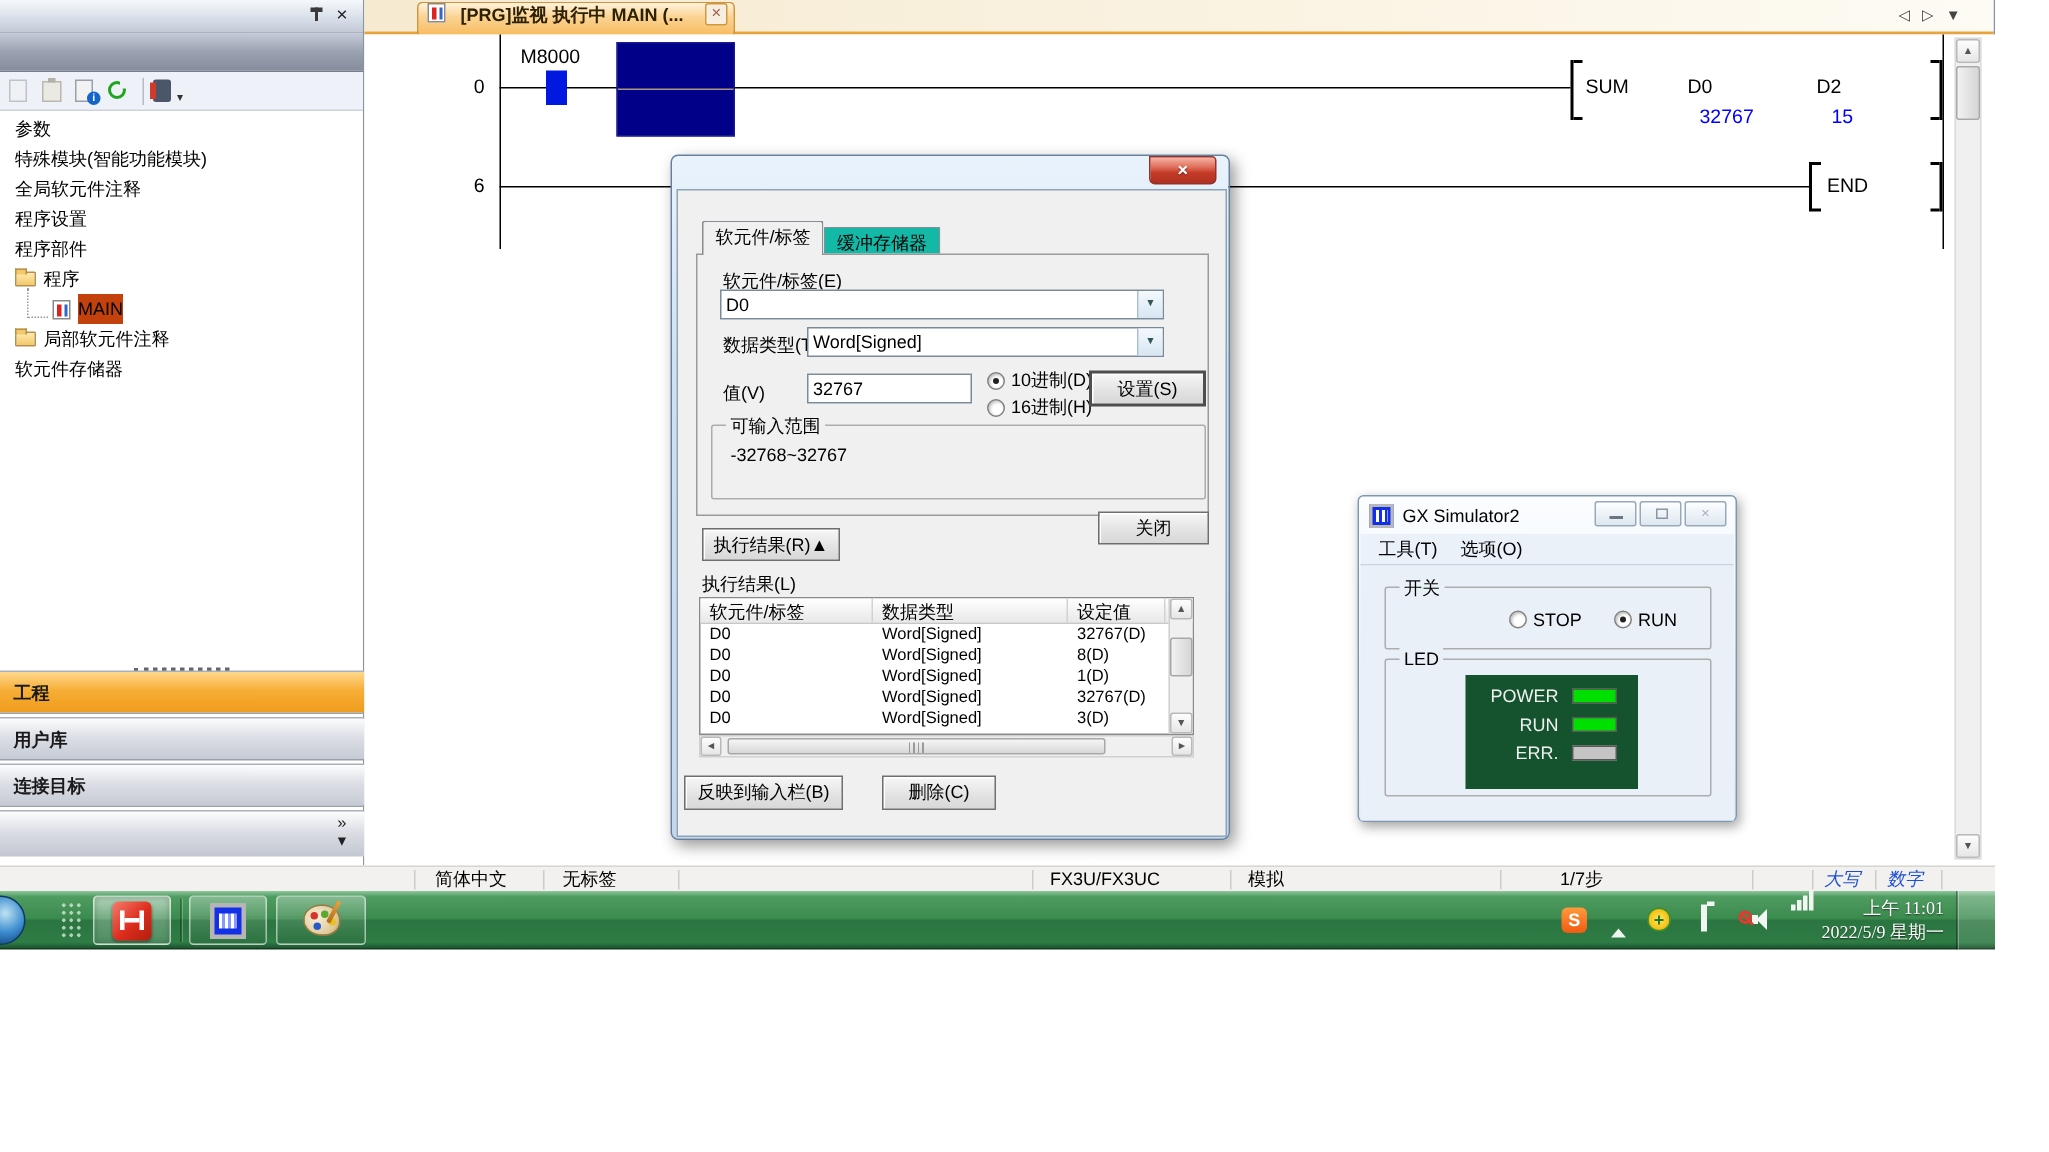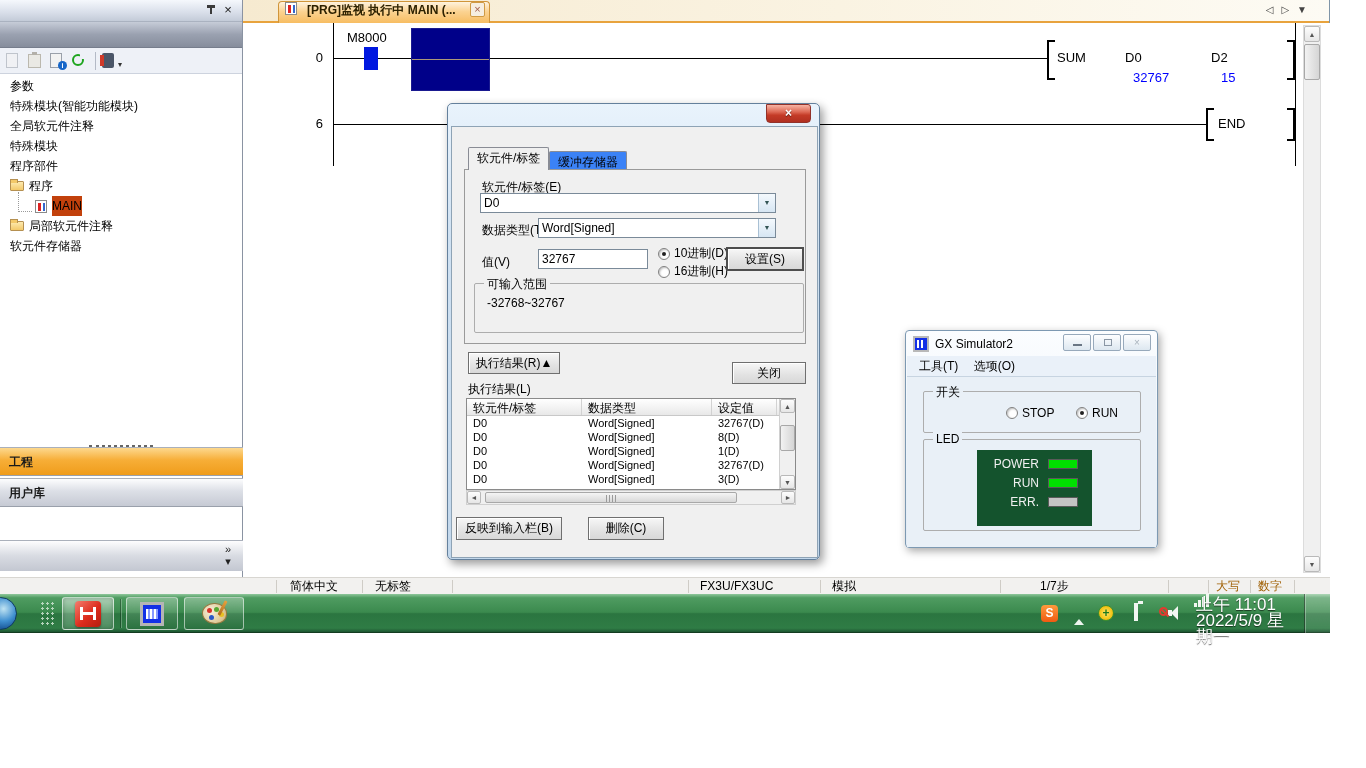--- a/index.html
+++ b/index.html
@@ -90,21 +90,21 @@
   .group { position:absolute; border:1px solid #adadad; border-radius:2px; }
   .group .legend { position:absolute; top:-8px; left:9px; background:inherit; padding:0 3px; }
 
   
   #dlg { position:absolute; left:447px; top:103px; width:373px; height:457px; border:1px solid #64809c; border-radius:5px;
     background:linear-gradient(#e9f3fc,#cfe1f2 30%,#c3d8ec); box-shadow:3px 4px 10px rgba(0,0,0,.4); }
   .dlg-title { position:absolute; left:0; top:0; width:100%; height:22px; line-height:22px; padding-left:12px; color:#111; }
   .dlg-x { position:absolute; right:8px; top:0; width:45px; height:19px; border:1px solid #93322a; border-radius:0 3px 4px 4px;
     background:linear-gradient(#f7b4a4,#de6a56 40%,#c43b27 60%,#b03021); color:#fff; font-weight:bold; text-align:center; line-height:17px; font-size:12px; text-shadow:0 1px 1px rgba(0,0,0,.5); }
   .dlg-client { position:absolute; left:3px; top:22px; width:367px; height:432px; background:#f0f0f0; border:1px solid #8ea3b5; position:absolute; }
-  .dtab { position:absolute; height:21px; line-height:20px; padding:0 8px; border:1px solid #898c95; border-bottom:none; border-radius:2px 2px 0 0; background:#3b82f6; }
+  .dtab { position:absolute; height:21px; line-height:20px; padding:0 8px; border:1px solid #898c95; border-bottom:none; border-radius:2px 2px 0 0; background:#14b8a6; }
   .dtab.active { background:#f0f0f0; z-index:2; height:23px; margin-top:-2px; }
   .tabframe { position:absolute; border:1px solid #9a9a9a; background:#f0f0f0; }
   .combo { position:absolute; background:#fff; border:1px solid #7a8a99; display:flex; align-items:center; }
   .combo .cv { flex:1; padding-left:3px; }
   .combo .ca { width:17px; height:100%; background:linear-gradient(#f4f9fd,#d7e6f3); border-left:1px solid #a9c0d4; font-size:7px; color:#355; text-align:center; line-height:18px; }
   .edit { position:absolute; background:#fff; border:1px solid #7a8a99; padding-left:3px; line-height:18px; }
   .dlbl { position:absolute; white-space:nowrap; }
   .radiorow { position:absolute; display:flex; align-items:center; gap:4px; }
 
   .dlist { position:absolute; background:#fff; border:1px solid #8a8a8a; }
@@ -136,21 +136,21 @@
   .ledpanel { position:absolute; background:#14532d; }
   .ledrow { display:flex; align-items:center; height:19px; }
   .ledrow .ll { width:62px; text-align:right; color:#f0f0f0; font-size:12px; }
   .led { width:30px; height:10px; margin-left:9px; border:1px solid #5a5a5a; }
   .led.on { background:#00e000; } .led.off { background:#c4c4c4; }
 
   
   #statusbar { position:absolute; left:0; top:577px; width:1330px; height:17px; background:#f2f1ef; border-top:1px solid #d8d6d1; }
   .st { position:absolute; top:1px; height:15px; line-height:15px; white-space:nowrap; }
   .stsep { position:absolute; top:2px; width:1px; height:13px; background:#cfccc6; }
-  .dim-t { color:#a16207; }
+  .dim-t { color:#1d4ed8;font-style:italic; }
 
   
   #taskbar { position:absolute; left:0; top:594px; width:1330px; height:39px;
     background:linear-gradient(#8fc79b,#4f9c61 10%,#3b8a4e 48%,#2b7540 52%,#2f7c45 90%,#1d5530);
     border-bottom:1px solid #143c20; }
   .orb { position:absolute; left:-16px; top:3px; width:33px; height:33px; border-radius:50%;
     background:radial-gradient(circle at 60% 35%,#bfe3f2,#3f8fd0 45%,#1f5fa0 70%,#143f70); border:1px solid #0f3a5f; }
   .gripdots { position:absolute; left:40px; top:7px; width:16px; height:26px;
     background:radial-gradient(circle,#d9ecd f 0, transparent 0); background-image:radial-gradient(circle,#d7ead9 1px,transparent 1.3px); background-size:5px 5px; opacity:.8; }
   .tkbtn { position:absolute; top:3px; height:33px; border-radius:3px; border:1px solid rgba(255,255,255,.55);
@@ -174,21 +174,21 @@
   .g360 { width:16px; height:16px; border-radius:50%; background:radial-gradient(#ffe66b,#f5c518 60%,#caa00e); border:1px solid #3f8f2f; color:#1f7a1f; font-weight:bold; text-align:center; line-height:15px; font-size:12px; }
   .clipico { width:13px; height:15px; border:2px solid #f2f6f2; background:transparent; position:relative; }
   .clipico::before { content:""; position:absolute; left:2px; top:-4px; width:5px; height:3px; background:#f2f6f2; }
   .spk { position:relative; width:18px; height:16px; }
   .spk::before { content:""; position:absolute; left:0; top:5px; width:4px; height:6px; background:#f2f6f2; }
   .spk .cone { position:absolute; left:3px; top:1px; width:0; height:0; border-top:7px solid transparent; border-bottom:7px solid transparent; border-right:7px solid #f2f6f2; }
   .spk .no { position:absolute; right:0; top:2px; width:9px; height:9px; border:2px solid #e03b2f; border-radius:50%; }
   .spk .no::after { content:""; position:absolute; left:-1px; top:3px; width:10px; height:2px; background:#e03b2f; transform:rotate(45deg); }
   .bars { position:relative; width:18px; height:14px; }
   .bars i { position:absolute; bottom:0; width:3px; background:#f2f6f2; }
-  .clock { position:absolute; right:34px; top:3px; width:100px; text-align:left; color:#fff; font-size:17px; line-height:16px; text-shadow:0 1px 1px rgba(0,0,0,.6); }
+  .clock { position:absolute; right:34px; top:3px; width:100px; text-align:right; color:#fff; font-size:12px; line-height:16px; text-shadow:0 1px 1px rgba(0,0,0,.6);font-family:Liberation Serif, serif; }
   .showdesk { position:absolute; right:0; top:0; width:26px; height:39px; border-left:1px solid rgba(0,0,0,.45);
     background:linear-gradient(rgba(255,255,255,.28),rgba(255,255,255,.08)); box-shadow:inset 1px 0 0 rgba(255,255,255,.3); }
 </style>
 </head>
 <body>
 
 <div id="screen">
 
   <div id="nav">
     <div class="nav-header">
@@ -220,21 +220,21 @@
       <div class="trow">
           <span>参数</span>
         </div>
       <div class="trow">
           <span>特殊模块(智能功能模块)</span>
         </div>
       <div class="trow">
           <span>全局软元件注释</span>
         </div>
       <div class="trow">
-          <span>特殊模块</span>
+          <span>程序设置</span>
         </div>
       <div class="trow">
           <span>程序部件</span>
         </div>
       <div class="trow">
           <span class="folder"></span>
           <span>程序</span>
         </div>
       <div class="trow">
           <span class="branch"></span>
@@ -245,20 +245,21 @@
           <span class="folder"></span>
           <span>局部软元件注释</span>
         </div>
       <div class="trow">
           <span>软元件存储器</span>
         </div>
     </div>
     <div class="splitter"><div></div></div>
     <div class="navbtn active" style="top:447px"><span>工程</span></div>
     <div class="navbtn" style="top:478px"><span>用户库</span></div>
+    <div class="navbtn" style="top:509px"><span>连接目标</span></div>
     <div class="navbottom">
       <span class="chev"><span>»</span><br><span>▾</span></span>
     </div>
   </div>
 
   <div id="editor">
     <div class="tabbar">
       <div class="tab">
         <span class="laddoc"></span>
         <span class="tab-label">[PRG]监视 执行中 MAIN (...</span>
@@ -329,21 +330,21 @@
           <span>16进制(H)</span>
       </div>
       <div class="btn default" style="position:absolute; left:274px; top:120px; width:78px; height:24px; line-height:20px">设置(S)</div>
 
       <div class="group" style="left:22px; top:156px; width:330px; height:50px; background:#f0f0f0">
         <span class="legend">可输入范围</span>
         <div style="position:absolute; left:12px; top:12px">-32768~32767</div>
       </div>
 
       <div class="btn" style="position:absolute; left:16px; top:225px; width:92px; height:22px; line-height:20px">执行结果(R)▲</div>
-      <div class="btn" style="position:absolute; left:280px; top:235px; width:74px; height:22px; line-height:20px">关闭</div>
+      <div class="btn" style="position:absolute; left:280px; top:214px; width:74px; height:22px; line-height:20px">关闭</div>
 
       <div class="dlbl" style="left:16px; top:254px">执行结果(L)</div>
 
       <div class="dlist" style="left:14px; top:271px; width:330px; height:92px">
         <div class="dlh">
           <span class="c1">软元件/标签</span>
           <span class="c2">数据类型</span>
           <span class="c3">设定值</span>
         </div>
         <div class="dlr">

